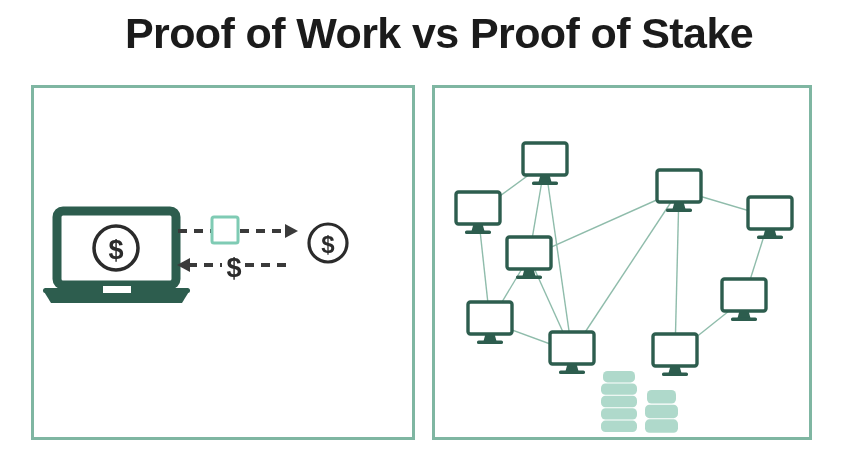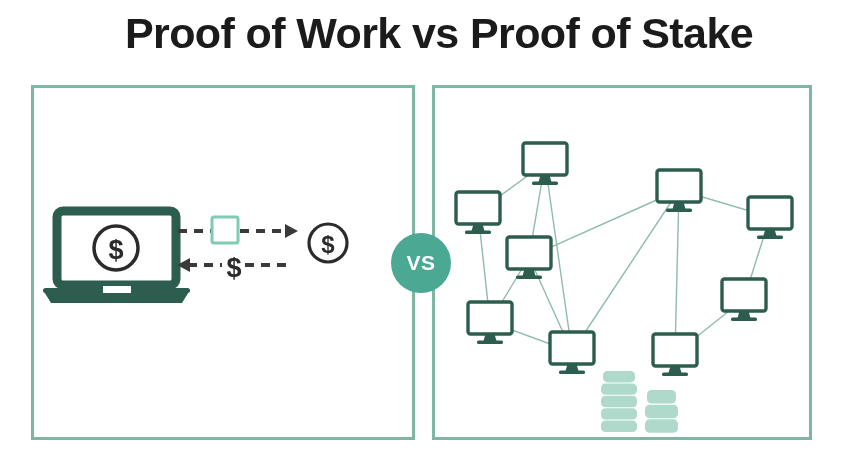--- a/index.html
+++ b/index.html
@@ -198,15 +198,14 @@
           <rect x="601" y="420.6" width="36" height="11.408000000000001" rx="4.5" fill="#a2d3c2"></rect>
         </g>
         <g opacity="0.85">
           <rect x="647" y="390" width="29" height="13.493333333333334" rx="4.5" fill="#a2d3c2"></rect>
           <rect x="645" y="404.6666666666667" width="33" height="13.493333333333334" rx="4.5" fill="#a2d3c2"></rect>
           <rect x="645" y="419.3333333333333" width="33" height="13.493333333333334" rx="4.5" fill="#a2d3c2"></rect>
         </g>
       </g>
   </svg>
 
-  <div id="vs-badge">VS</div>
 
 </div>
 
 </body></html>

